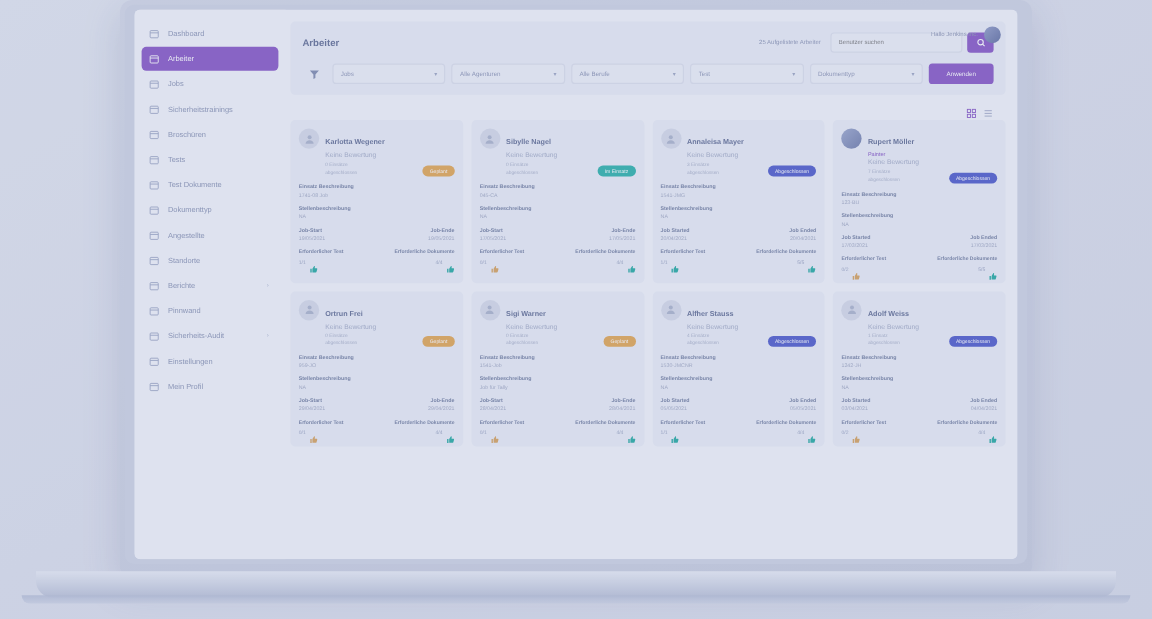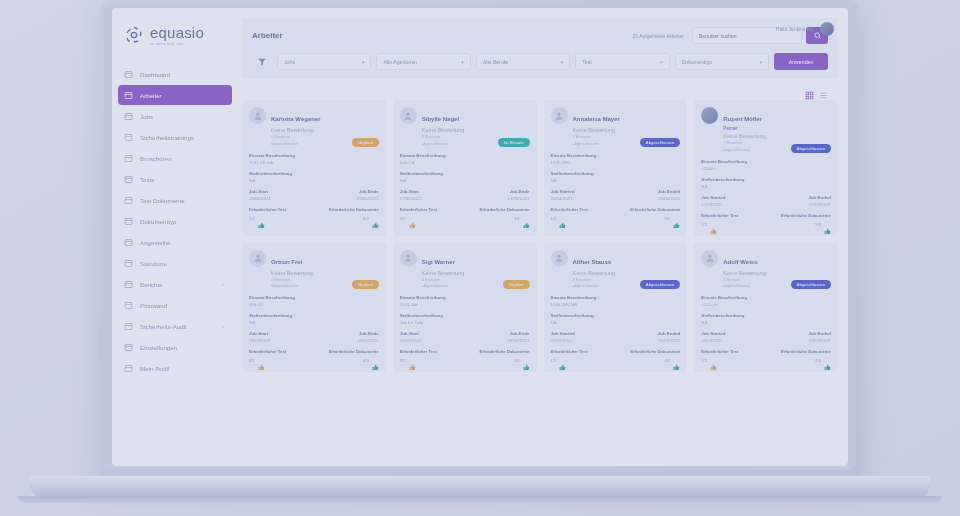--- a/index.html
+++ b/index.html
@@ -161,32 +161,20 @@
 
   <div class="screen">
     <div class="topbar">
       <span class="greet">Hallo Jenkins Inc.</span>
       <span class="user-av"></span>
     </div>
 
     <div class="app">
 
       <div class="side">
-        <div class="brand">
-          <span class="brand-logo">
-            <svg viewBox="0 0 24 24" width="20" height="20" fill="none" stroke="currentColor" stroke-width="1.6">
-              <path d="M12 3c2 0 3.5 1 4 2.6M19.5 8c1 1.7.8 3.8-.4 5.2M17 19c-1.6 1.2-3.7 1.4-5.4.6M7 19.6C5.2 19 3.9 17.4 3.7 15.5M4 9.5C4.4 7.5 6 5.9 7.9 5.3"></path>
-              <circle cx="12" cy="12" r="3.2"></circle>
-            </svg>
-          </span>
-          <span class="brand-text">
-            <span class="brand-name">equasio</span>
-            <span class="brand-tag">be smart work safe</span>
-          </span>
-        </div>
         <div class="menu" id="menu">
             <div class="mi">
               <span class="ico"><svg viewBox="0 0 24 24" width="9" height="9" fill="none" stroke="currentColor" stroke-width="2">
                   <rect x="3" y="4" width="18" height="16" rx="2"></rect>
                   <path d="M3 9h18"></path>
                 </svg></span>
               <span>Dashboard</span>
             </div>
             <div class="mi active">
               <span class="ico"><svg viewBox="0 0 24 24" width="9" height="9" fill="none" stroke="currentColor" stroke-width="2">

